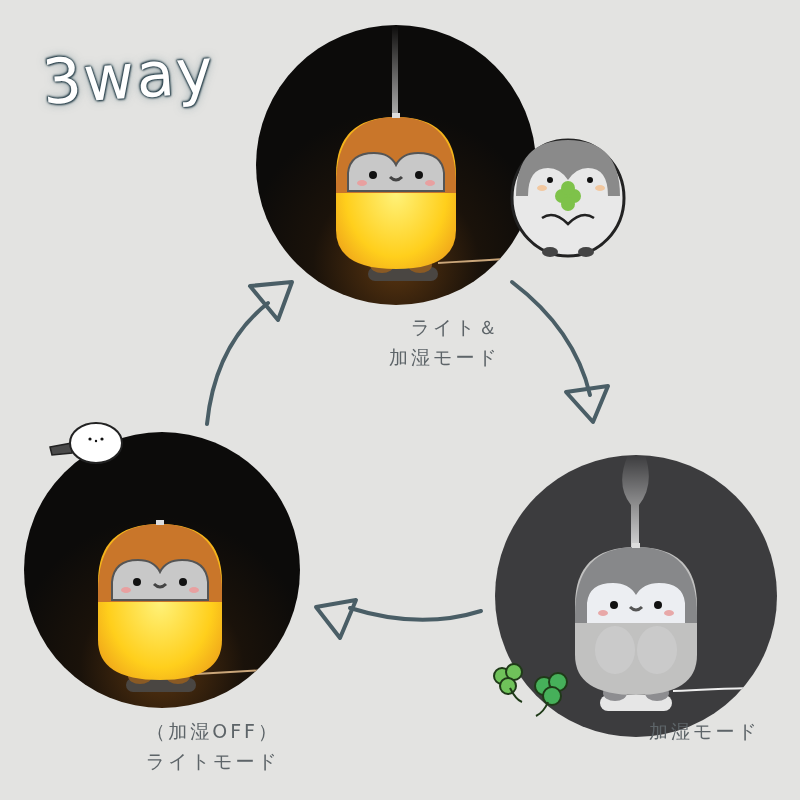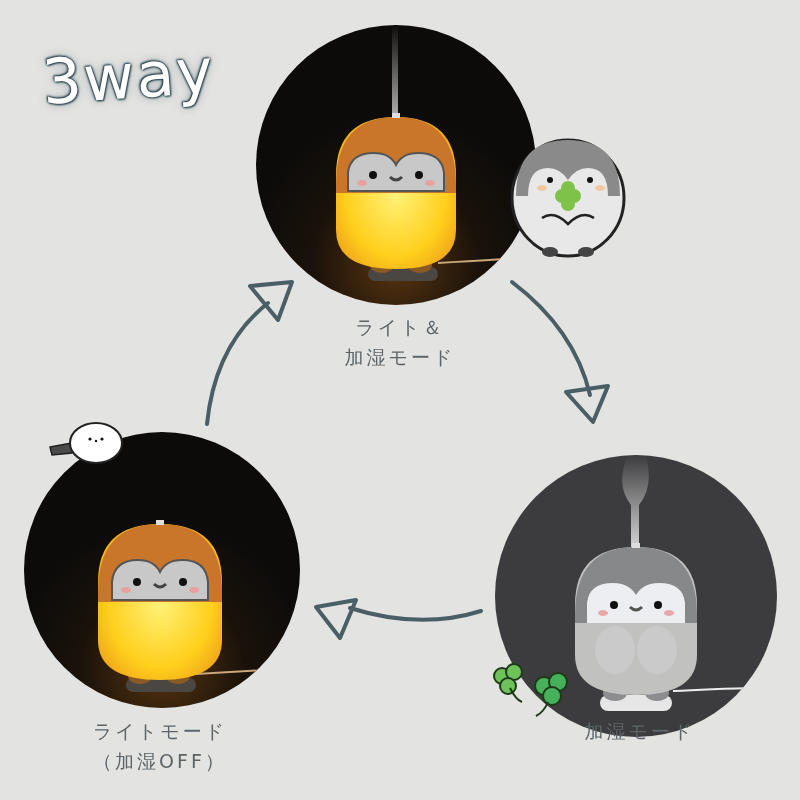--- a/index.html
+++ b/index.html
@@ -3,21 +3,21 @@
 <meta charset="utf-8">
 <style>
   html,body{margin:0;padding:0;}
   body{width:800px;height:800px;background:#e3e3e1;position:relative;overflow:hidden;font-family:"DejaVu Sans",sans-serif;}
   .title{position:absolute;left:42px;top:40px;font-family:"DejaVu Sans",sans-serif;font-size:62px;color:#ffffff;letter-spacing:2px;transform:rotate(-4deg);
     text-shadow:0 0 2px #2f4650,0 0 3px #2f4650,1px 1px 2px #2f4650,-1px -1px 2px #2f4650,0 0 10px rgba(90,120,130,0.6);}
   .circle{position:absolute;border-radius:50%;overflow:hidden;}
   .c-top{left:256px;top:25px;width:280px;height:280px;background:radial-gradient(circle at 50% 85%,#5a3510 0%,#1a120a 30%,#0c0b0a 55%);}
   .c-left{left:24px;top:432px;width:276px;height:276px;background:radial-gradient(circle at 50% 85%,#5a3510 0%,#1a120a 30%,#0c0b0a 55%);}
   .c-right{left:495px;top:455px;width:282px;height:282px;background:#3c3c3e;}
-  .label{position:absolute;text-align:center;color:#5d6468;font-size:19px;line-height:30px;letter-spacing:3px;}
+  .label{position:absolute;text-align:right;color:#5d6468;font-size:19px;line-height:30px;letter-spacing:3px;}
   .l-top{left:300px;top:312px;width:200px;}
   .l-left{left:40px;top:716px;width:240px;}
   .l-right{left:520px;top:716px;width:240px;}
   svg.arrows{position:absolute;left:0;top:0;}
   .deco{position:absolute;}
 </style>
 </head>
 <body>
 
 <div class="title">3way</div>
@@ -160,15 +160,15 @@
 </svg>
 
 <div class="label l-top">
   <div>ライト＆</div>
   <div>加湿モード</div>
 </div>
 <div class="label l-right">
   <div>加湿モード</div>
 </div>
 <div class="label l-left">
+  <div>（加湿OFF）</div>
   <div>ライトモード</div>
-  <div>（加湿OFF）</div>
 </div>
 
 </body></html>

